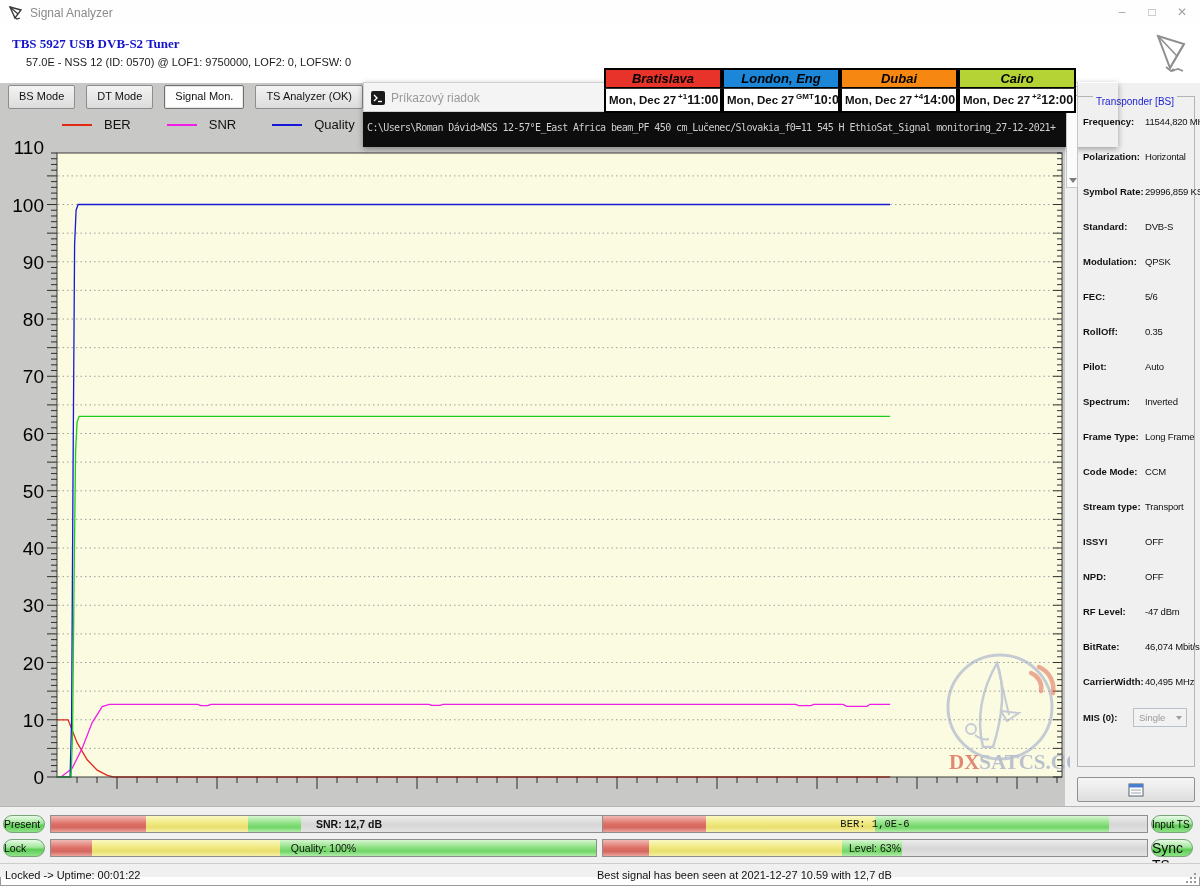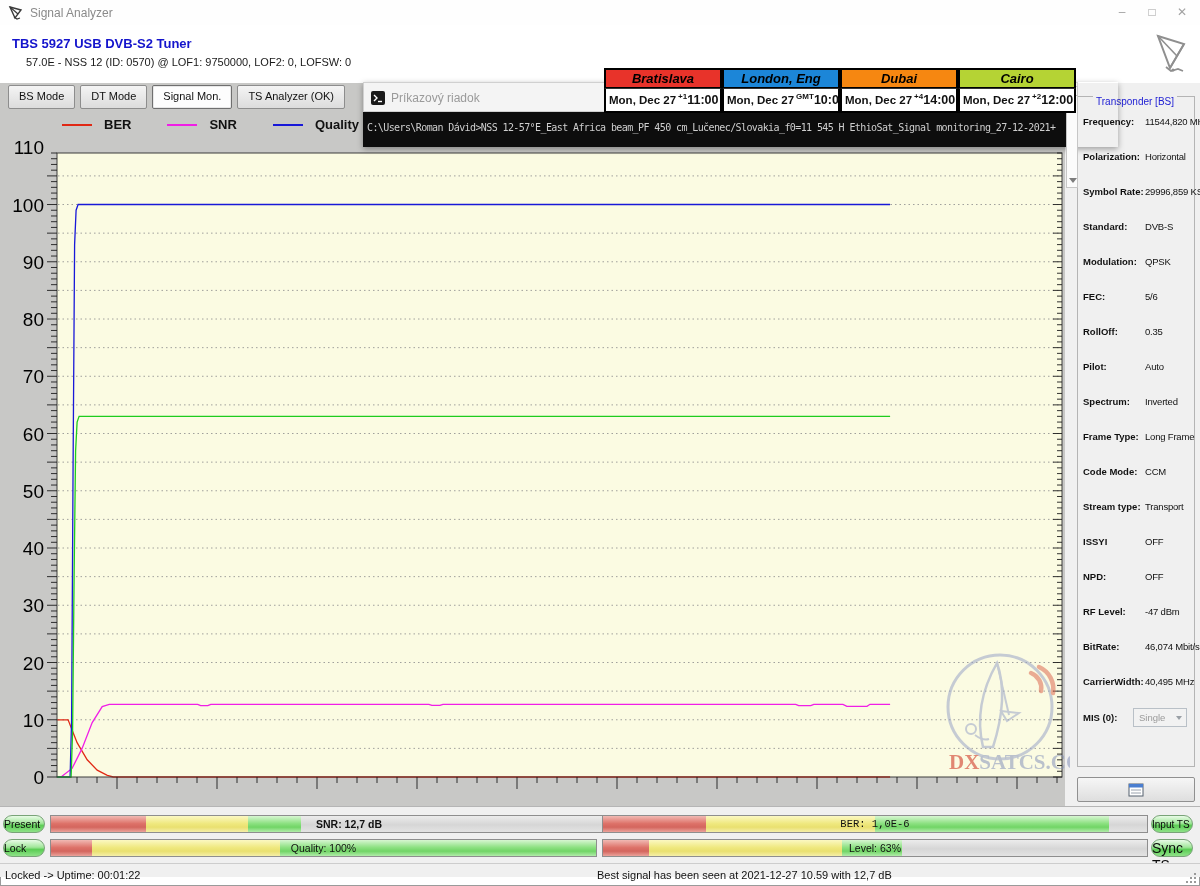--- a/index.html
+++ b/index.html
@@ -6,29 +6,29 @@
   body{width:1200px;height:886px;position:relative;background:#fff;
        font-family:"Liberation Sans",sans-serif;overflow:hidden;
        box-shadow:inset 0 0 0 1px #9a9a9a;}
   .abs{position:absolute;}
   
   .titlebar{left:0;top:0;width:1200px;height:25px;background:#fefefe;}
   .win-title{left:30px;top:6px;font-size:12px;color:#8a8a8a;}
   .win-btn{top:4px;width:28px;height:17px;text-align:center;font-size:12px;color:#a2a2a2;line-height:17px;cursor:default;}
   
   .header{left:0;top:25px;width:1200px;height:58px;background:#fff;}
-  .device-title{left:12px;top:11px;font-size:13px;font-weight:bold;color:#1414cc;position:absolute;}
+  .device-title{left:12px;top:11px;font-size:13px;font-weight:bold;color:#1414cc;position:absolute;font-family:Liberation Serif, serif;}
   .tuning-line{left:26px;top:31px;font-size:11px;color:#1a1a1a;position:absolute;}
   
   .graypanel{left:0;top:83px;width:1065px;height:723px;background:#c8c8c6;}
-  .tabs{left:8px;top:85px;display:flex;gap:5px;}
+  .tabs{left:8px;top:85px;display:flex;gap:11px;}
   .tab{height:22px;padding:0 10px;font-size:11px;line-height:21px;text-align:center;color:#111;
        background:linear-gradient(#f4f4f4,#dcdcdc);border:1px solid #8d8d8d;border-radius:2px;}
   .tab.active{background:#fdfdfd;border-color:#6f6f6f;box-shadow:inset 0 0 0 1px #e8e8e8;}
-  .legend{left:62px;top:117px;display:flex;align-items:center;gap:14px;font-weight:bold;}
+  .legend{left:62px;top:117px;display:flex;align-items:center;gap:14px;}
   .legend-item{display:flex;align-items:center;gap:12px;margin-right:22px;}
   .legend-swatch{width:30px;height:2px;display:inline-block;}
   .legend-label{font-size:13px;color:#111;}
   
   .cmdwin{left:363px;top:82px;width:715px;height:65px;box-shadow:0 2px 6px rgba(0,0,0,.35);z-index:6;padding-left:40px;}
   .cmd-titlebar{left:0;top:0;width:715px;height:30px;background:#f4f4f4;border:1px solid #d0d0d0;box-sizing:border-box;}
   .cmd-title{left:27px;top:8px;font-size:12px;color:#9a9a9a;position:absolute;}
   .cmd-body{left:0;top:30px;width:703px;height:35px;background:#0d0d0d;}
   .cmd-text{left:4px;top:10px;position:absolute;font-family:"DejaVu Sans Mono",monospace;
             font-size:10px;letter-spacing:-0.6px;color:#cfcfcf;white-space:nowrap;}

